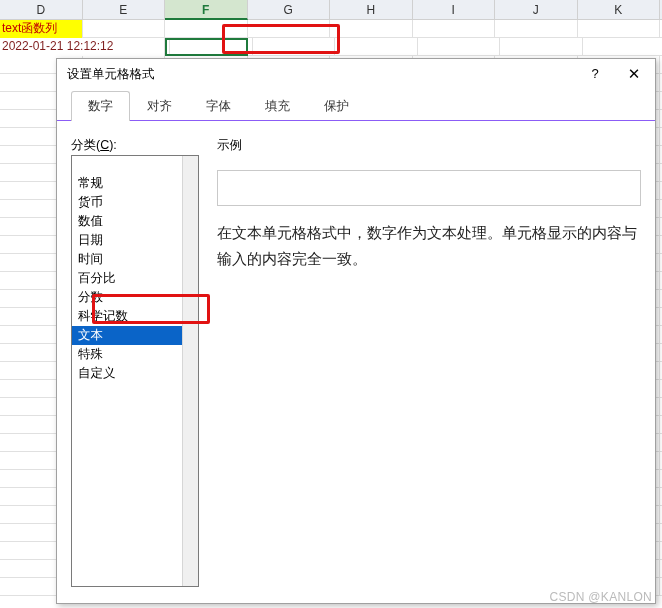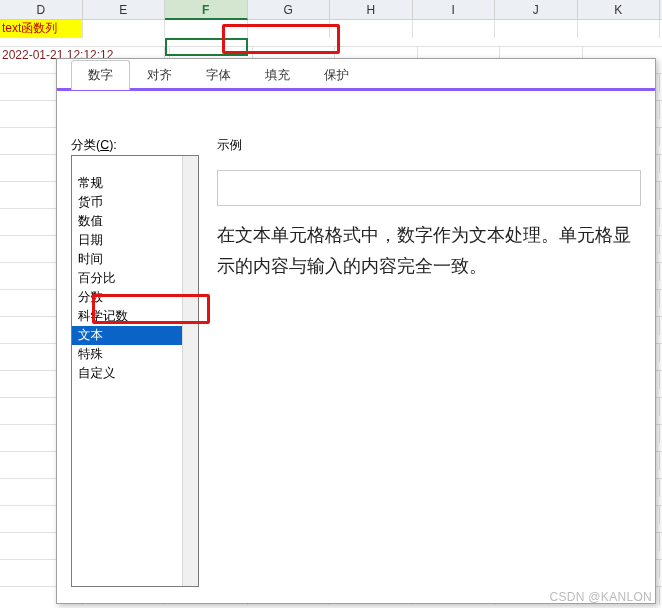--- a/index.html
+++ b/index.html
@@ -5,54 +5,54 @@
   * { box-sizing: border-box; font-family: "Microsoft YaHei", SimSun, Arial, sans-serif; }
   body { margin:0; padding:0; width:662px; height:608px; background:#fff; position:relative; overflow:hidden; font-size:12px; }
 
   
   .col-headers { position:absolute; left:0; top:0; right:0; height:20px; display:flex; border-bottom:1px solid #d0d0d0; background:#eceff4; }
   .col-headers .ch { flex:0 0 82.5px; height:20px; line-height:20px; text-align:center; border-right:1px solid #d0d0d0; color:#333; font-size:12px; }
   .col-headers .ch.sel { background:#d4e6cf; border-bottom:2px solid #1f7a3c; font-weight:bold; color:#1f7a3c; }
 
   
   .grid { position:absolute; left:0; top:20px; right:0; bottom:0; }
-  .row { height:27px; display:flex; border-bottom:1px solid #e0e0e0; }
+  .row { height:18px; display:flex; border-bottom:1px solid #e0e0e0; }
   .cell { flex:0 0 82.5px; height:18px; line-height:17px; border-right:1px solid #e0e0e0; padding:0 2px; white-space:nowrap; overflow:visible; font-size:12px; }
   .cell.D1 { background:#ffff00; color:#c20000; font-weight:normal; }
   .cell.D2 { background:#fff; color:#7f1d1d; width:165px; flex:0 0 165px; }
   .cell.E2pad { flex:0 0 0px; }
 
   
   .active-border { position:absolute; border:2px solid #1f7a3c; pointer-events:none; }
   .red-rect      { position:absolute; border:3px solid #e11212; pointer-events:none; border-radius:2px; }
 
   
   .dialog { position:absolute; left:56px; top:58px; width:600px; height:546px; background:#fff; border:1px solid #a0a0a0; box-shadow:2px 2px 6px rgba(0,0,0,.25); }
   .dlg-title { height:30px; line-height:30px; padding:0 10px; font-size:12.5px; position:relative; }
   .dlg-title .help  { position:absolute; right:46px; top:0; width:28px; text-align:center; font-size:13px; cursor:default; }
   .dlg-title .close { position:absolute; right:6px;  top:0; width:30px; text-align:center; font-size:15px; cursor:default; }
 
   
-  .tabs { display:flex; align-items:center; height:32px; padding:0 14px; border-bottom:3px solid #8b5cf6; gap:0; }
+  .tabs { display:flex; align-items:center; height:32px; padding:0 14px; border-bottom:1px solid #8b5cf6; gap:0; }
   .tab { padding:6px 16px 6px; border:1px solid transparent; border-bottom:none; font-size:12.5px; color:#333; background:transparent; position:relative; top:1px; cursor:default; }
   .tab.active { border-color:#c9c9c9; background:#fff; border-top-left-radius:3px; border-top-right-radius:3px; }
 
   
   .dlg-body { position:absolute; left:14px; right:14px; top:78px; bottom:10px; }
   .cat-label { font-size:12.5px; }
   .cat-label u { text-decoration:underline; }
   .cat-list { position:absolute; left:0; top:18px; width:128px; bottom:6px; border:1px solid #7a7a7a; padding:18px 0; overflow:hidden; background:#fff; }
   .cat-list .scroll { position:absolute; right:0; top:0; bottom:0; width:16px; background:#f0f0f0; border-left:1px solid #d6d6d6; }
   .cat-item { padding:1px 6px; font-size:12.5px; line-height:17px; cursor:default; white-space:nowrap; }
   .cat-item.selected { background:#0a64c8; color:#fff; }
 
   .right-pane { position:absolute; left:146px; right:0; top:0; bottom:6px; }
   .sample-lbl { font-size:12.5px; margin-bottom:16px;font-family:Liberation Serif, serif; }
   .sample-box { border:1px solid #c9c9c9; height:36px; width:100%; background:#fff; }
-  .desc { margin-top:14px; font-size:18px; line-height:1.7; color:#222; }
+  .desc { margin-top:14px; font-size:15px; line-height:1.7; color:#222; }
 
   .watermark { position:absolute; right:10px; bottom:4px; font-size:12px; color:#bbb; letter-spacing:.3px; }
 </style>
 </head>
 <body>
 
 <div class="col-headers">
   <div class="ch">D</div>
   <div class="ch">E</div>
   <div class="ch sel">F</div>
@@ -385,20 +385,25 @@
       <div class="cell"></div>
       <div class="cell"></div>
     </div>
 </div>
 
 <div class="active-border" style="left:165px; top:38px; width:83px; height:18px;"></div>
 
 <div class="red-rect" style="left:222px; top:24px; width:118px; height:30px;"></div>
 
 <div class="dialog">
+  <div class="dlg-title">
+    <span>设置单元格格式</span>
+    <span class="help">?</span>
+    <span class="close">✕</span>
+  </div>
 
   <div class="tabs">
     <div class="tab active">数字</div>
     <div class="tab">对齐</div>
     <div class="tab">字体</div>
     <div class="tab">填充</div>
     <div class="tab">保护</div>
   </div>
 
   <div class="dlg-body">

